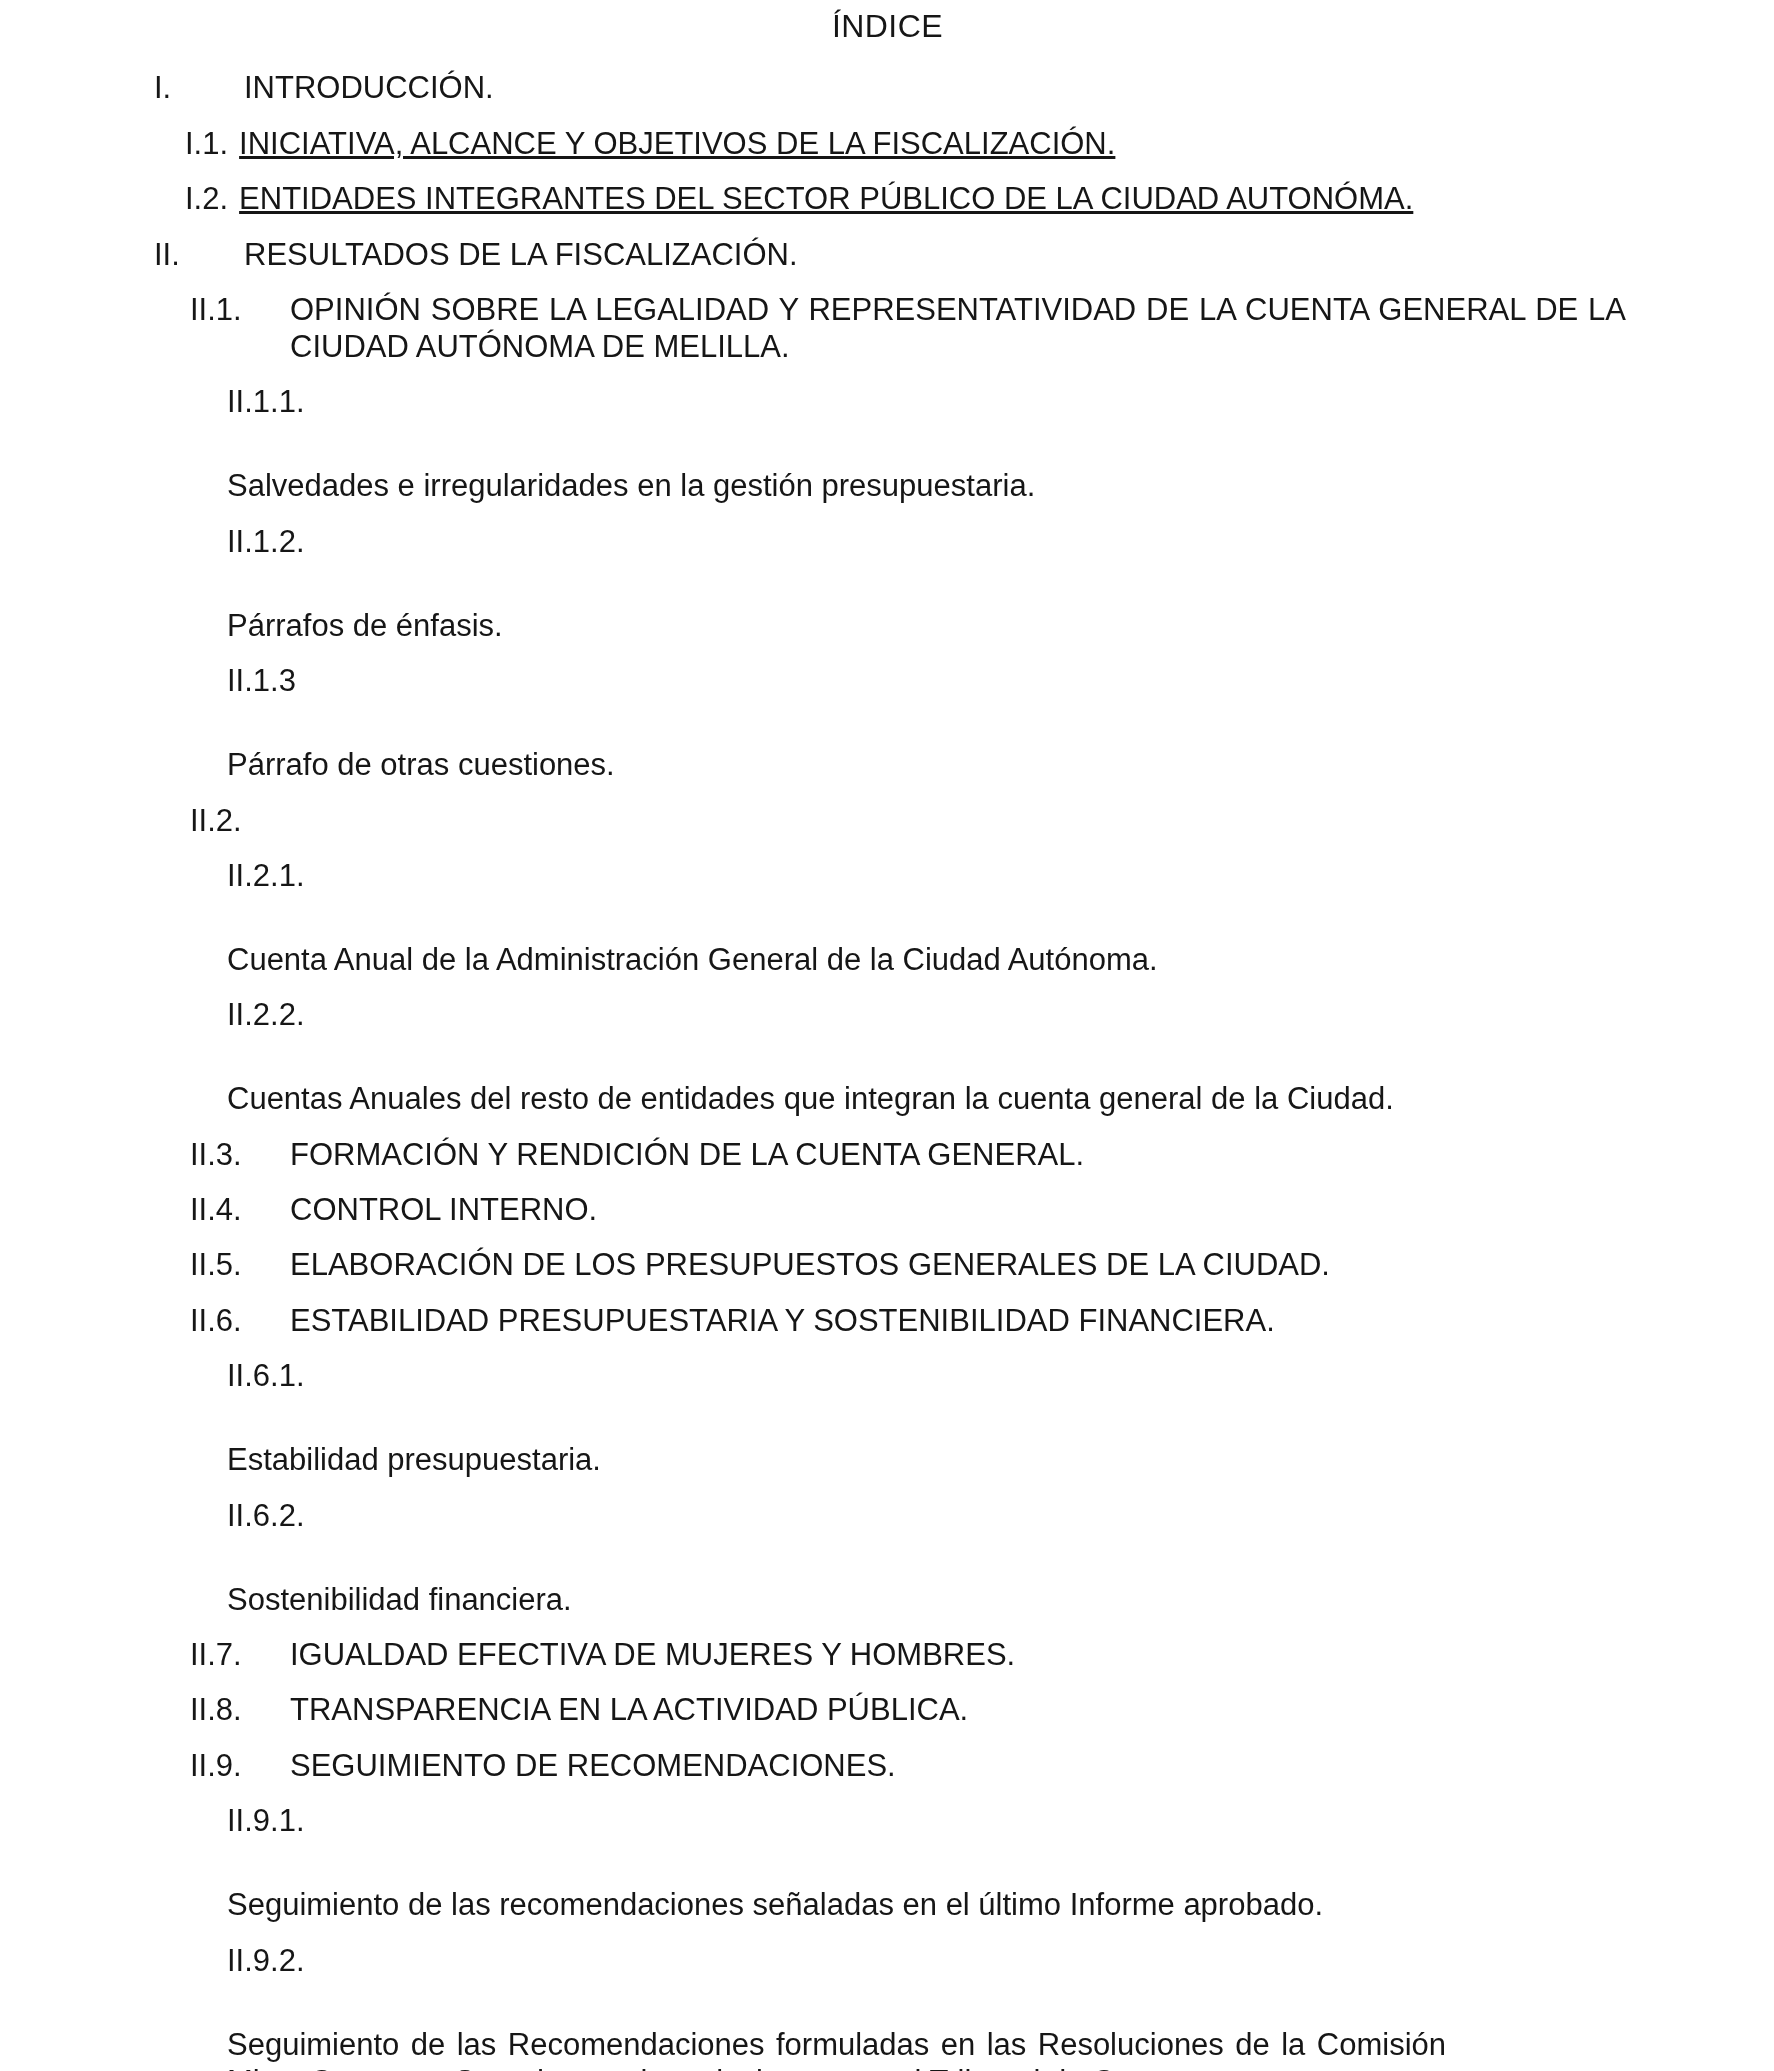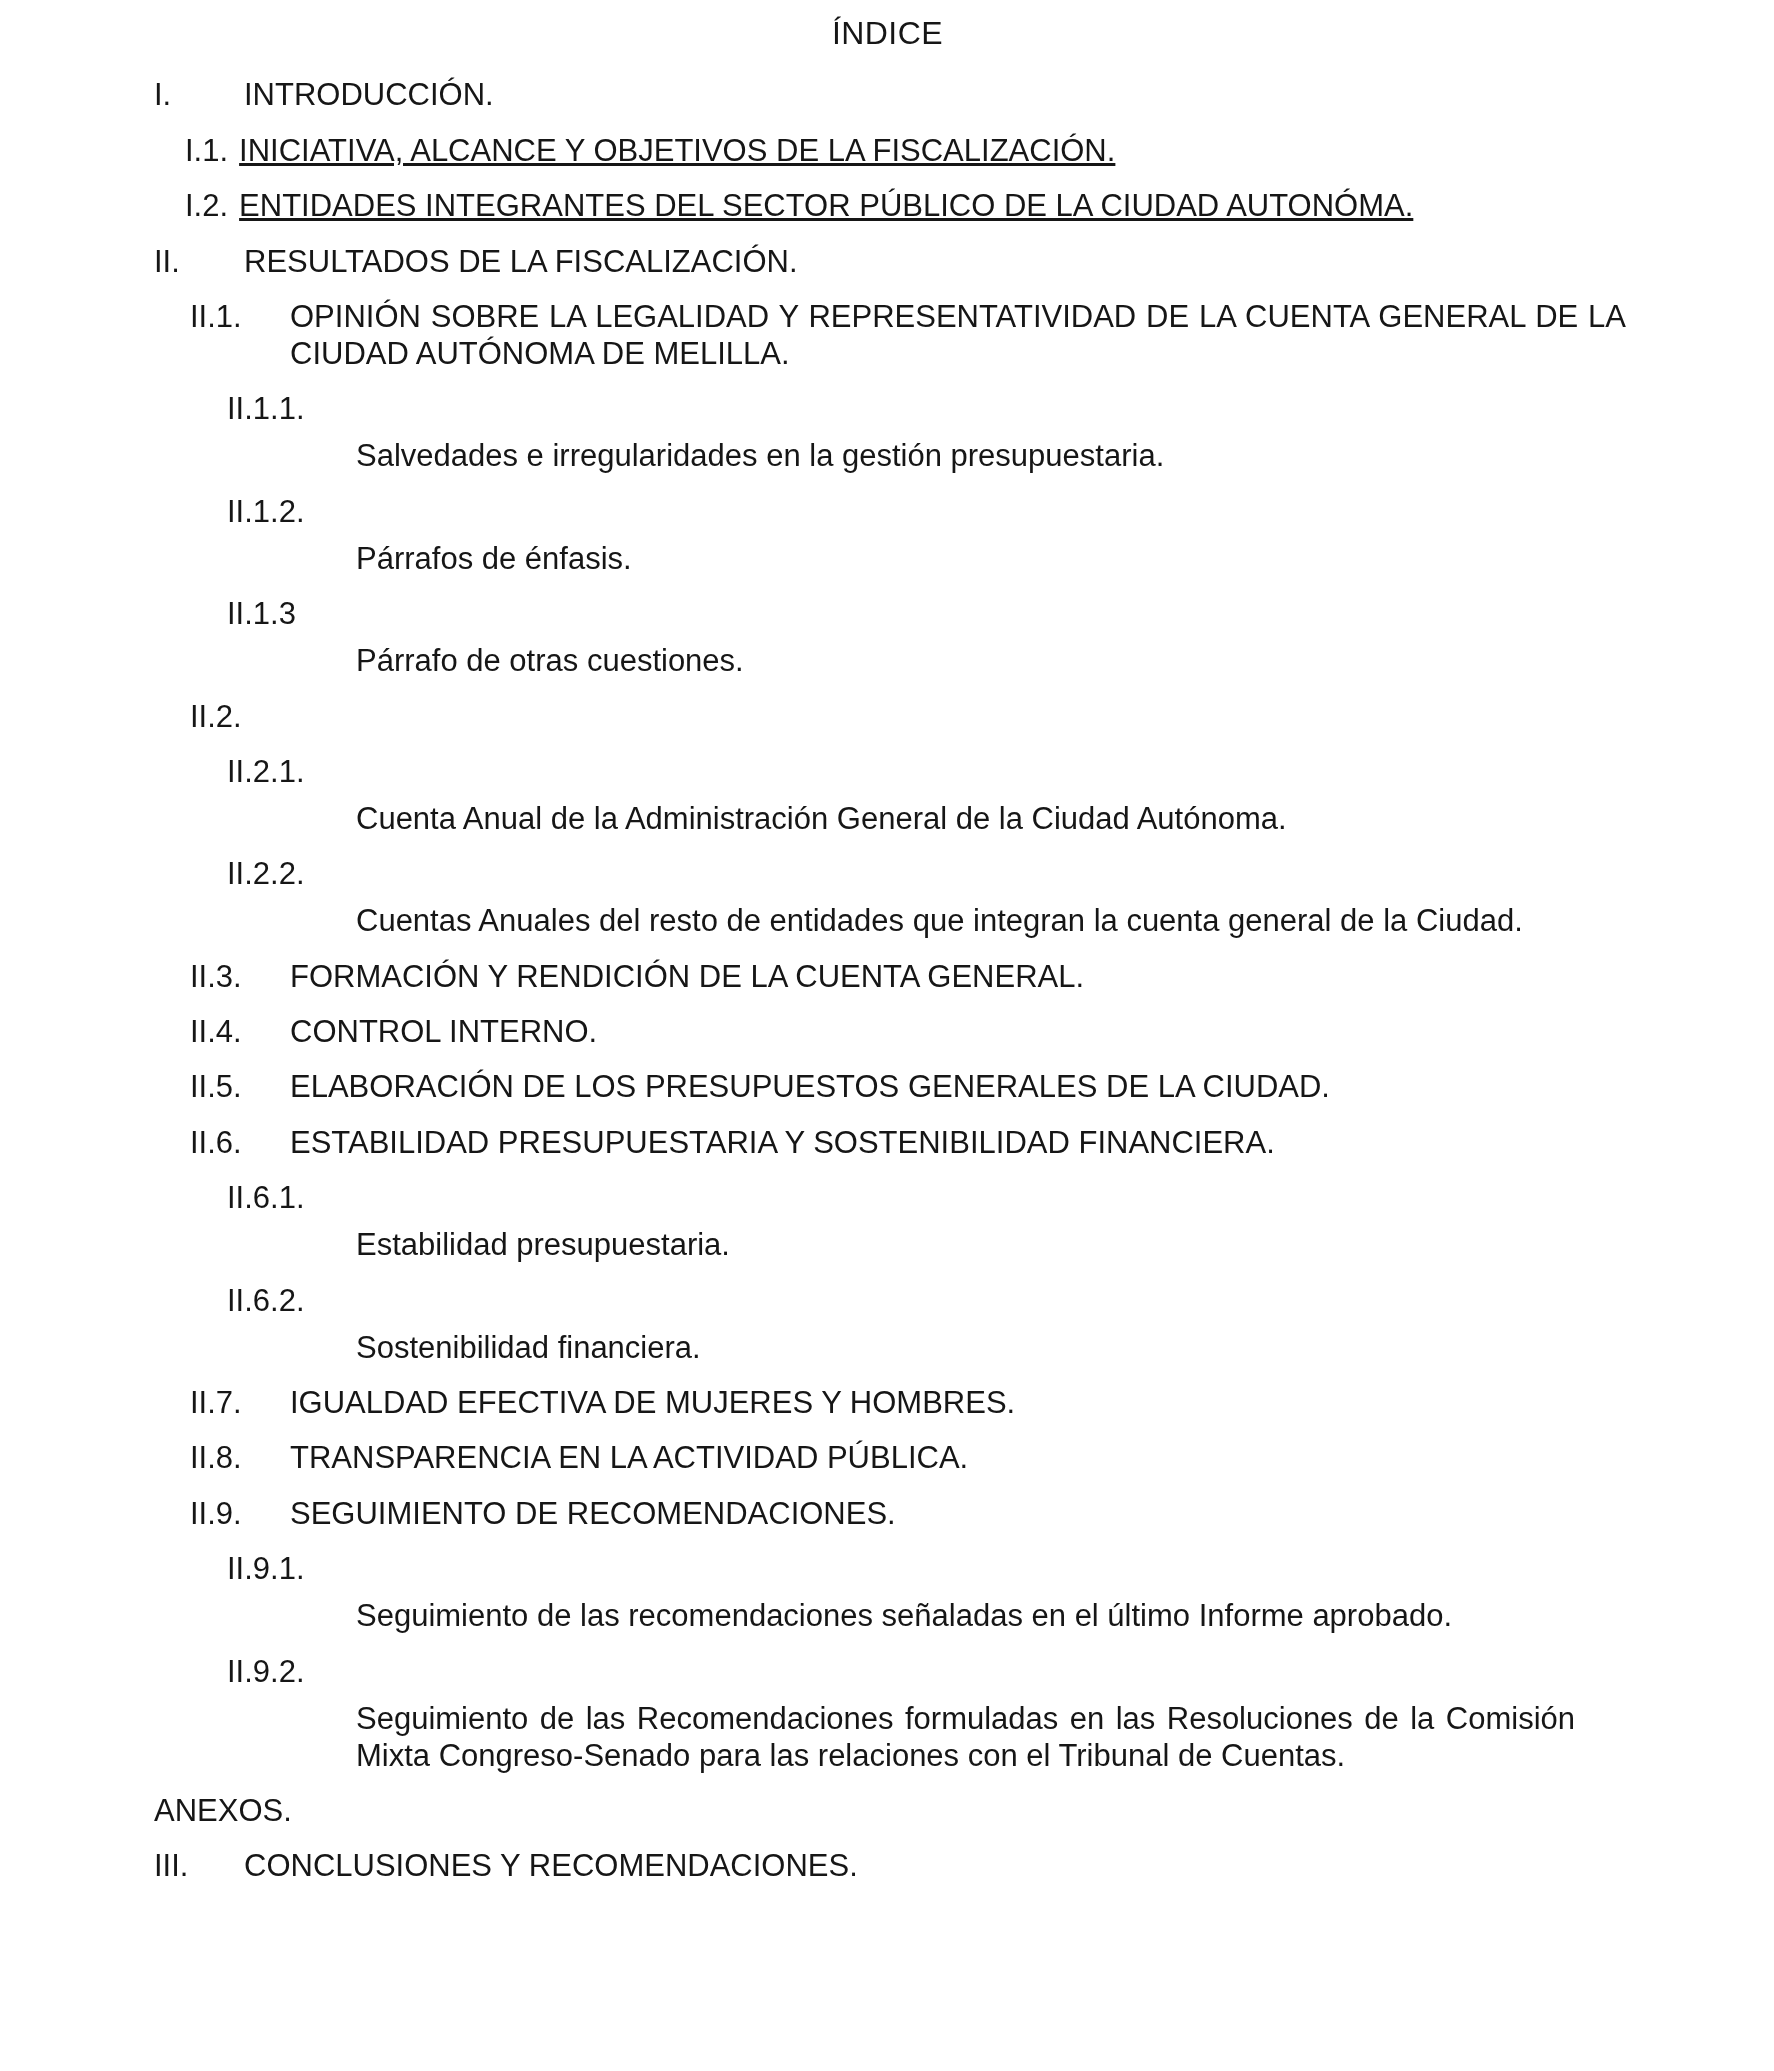--- a/index.html
+++ b/index.html
@@ -13,21 +13,21 @@
     background: #ffffff;
     color: #161616;
     font-family: "Liberation Sans", "DejaVu Sans", sans-serif;
     -webkit-font-smoothing: antialiased;
   }
   .page {
     width: 1775px;
     height: 2057px;
     position: relative;
     box-sizing: border-box;
-    padding-top: 13px;
+    padding-top: 6px;
   }
   .doc-title {
     margin: 0 0 23.4px 0;
     text-align: center;
     font-size: 32px;
     line-height: 40px;
     font-weight: 400;
     letter-spacing: 0.4px;
   }
   .toc-entry {
@@ -50,21 +50,21 @@
   .lv1 .text { width: 1382px; }
   
   .lv1b { padding-left: 185px; }
   .lv1b .num { margin-right: 11px; }
   .lv1b .text { width: auto; max-width: 1386px; text-decoration: underline; }
   
   .lv2  { padding-left: 190px; }
   .lv2 .num { width: 100px; }
   .lv2 .text { width: 1336px; }
   
-  .lv3  { padding-left: 227px; }
+  .lv3  { padding-left: 227px; flex-direction: column; }
   .lv3 .num { width: 129px; }
   .lv3 .text { width: 1219px; margin-top: 47px; }
   
   .lv0  { padding-left: 154px; }
   .lv0 .text { width: 1382px; }
 </style>
 </head>
 <body>
 
 <div class="page">

